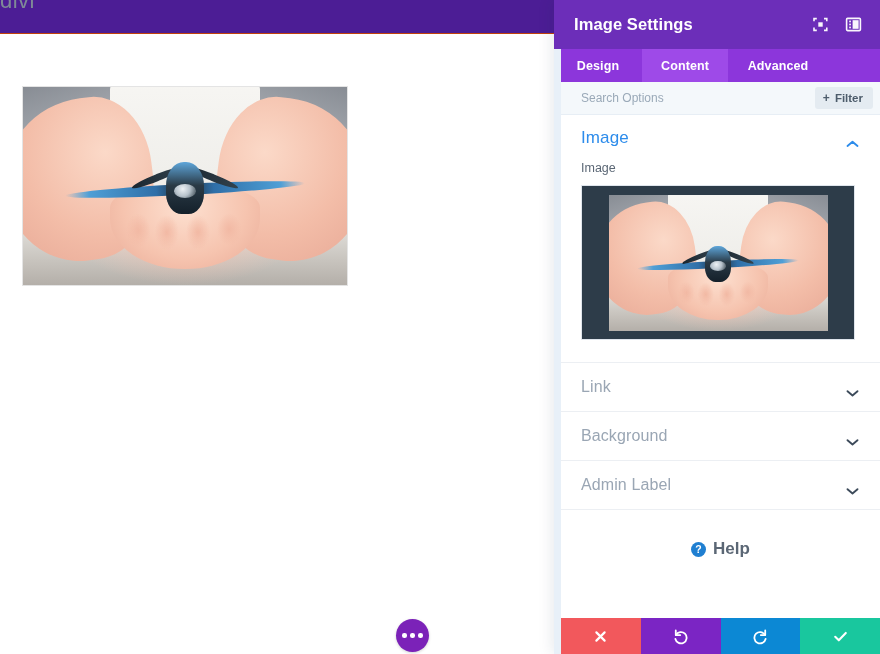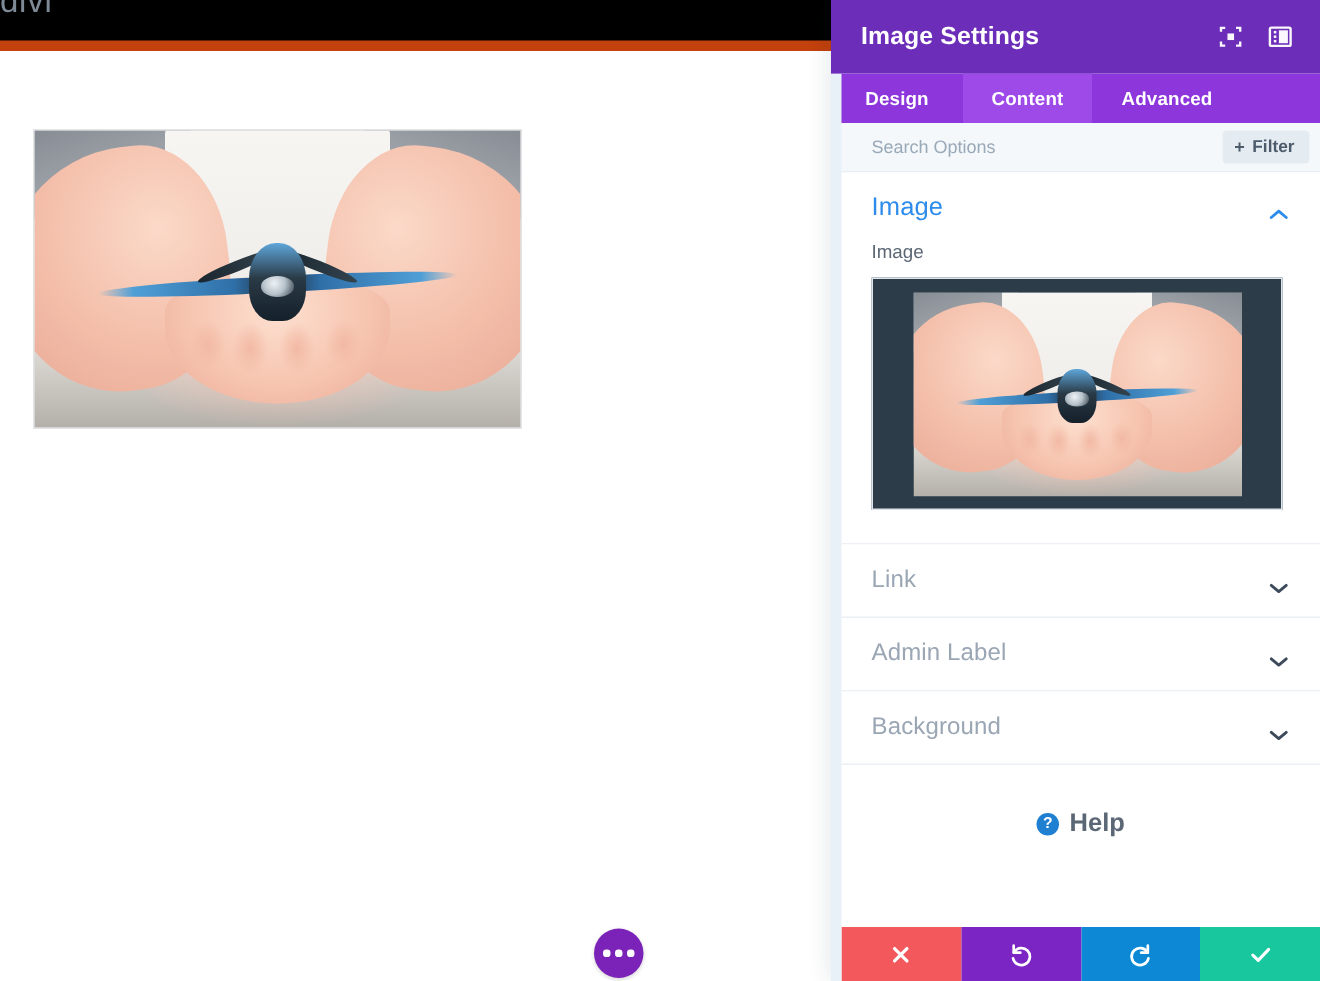--- a/index.html
+++ b/index.html
@@ -26,22 +26,22 @@
     width: 880px; height: 654px;
     background: #ffffff;
     overflow: hidden;
   }
 
   .site-header {
     position: absolute;
     left: 0; top: 0;
     width: 880px;
     height: 34px;
-    background: #000000;
-    border-bottom: 7px solid #c2410c;
+    background: #4c1d95;
+    border-bottom: 1px solid #c2410c;
   }
 
   .site-logo {
     position: absolute;
     left: 0px;
     top: -12px;
     font-size: 22px;
     color: #7f8a97;
     letter-spacing: 0.5px;
     font-family: "Liberation Sans", sans-serif;
@@ -533,30 +533,30 @@
       <div class="group-closed">
         <span class="group-title-closed">Link</span>
         <span class="chev">
           <svg viewBox="0 0 13 8" width="13" height="8" fill="none" stroke="#3c4a5a" stroke-width="1.9" stroke-linecap="round" stroke-linejoin="round">
             <path d="M1.5 2.2L6.5 6.4 11.5 2.2"></path>
           </svg>
         </span>
       </div>
 
       <div class="group-closed">
-        <span class="group-title-closed">Admin Label</span>
+        <span class="group-title-closed">Background</span>
         <span class="chev">
           <svg viewBox="0 0 13 8" width="13" height="8" fill="none" stroke="#3c4a5a" stroke-width="1.9" stroke-linecap="round" stroke-linejoin="round">
             <path d="M1.5 2.2L6.5 6.4 11.5 2.2"></path>
           </svg>
         </span>
       </div>
 
       <div class="group-closed">
-        <span class="group-title-closed">Background</span>
+        <span class="group-title-closed">Admin Label</span>
         <span class="chev">
           <svg viewBox="0 0 13 8" width="13" height="8" fill="none" stroke="#3c4a5a" stroke-width="1.9" stroke-linecap="round" stroke-linejoin="round">
             <path d="M1.5 2.2L6.5 6.4 11.5 2.2"></path>
           </svg>
         </span>
       </div>
 
       <div class="help-row">
         <span class="help-badge">?</span>
         <span class="help-text">Help</span>

